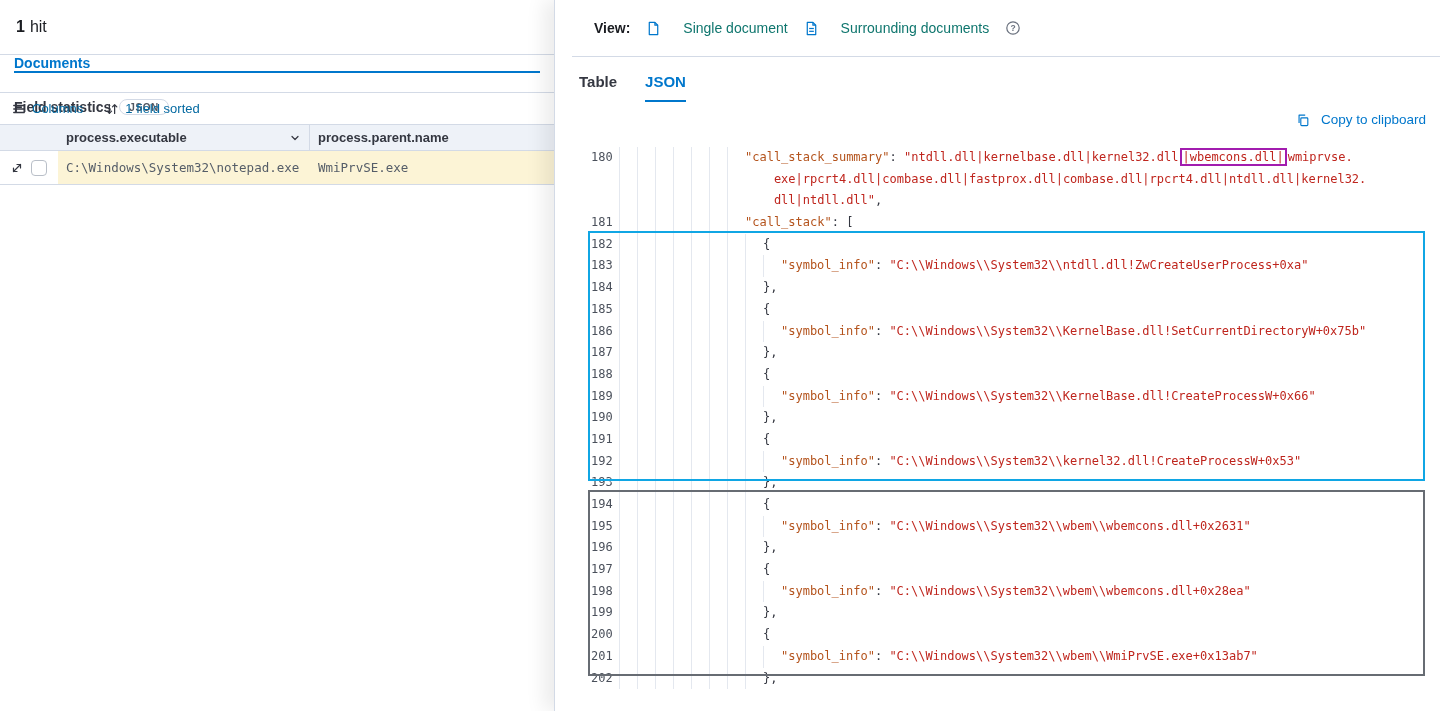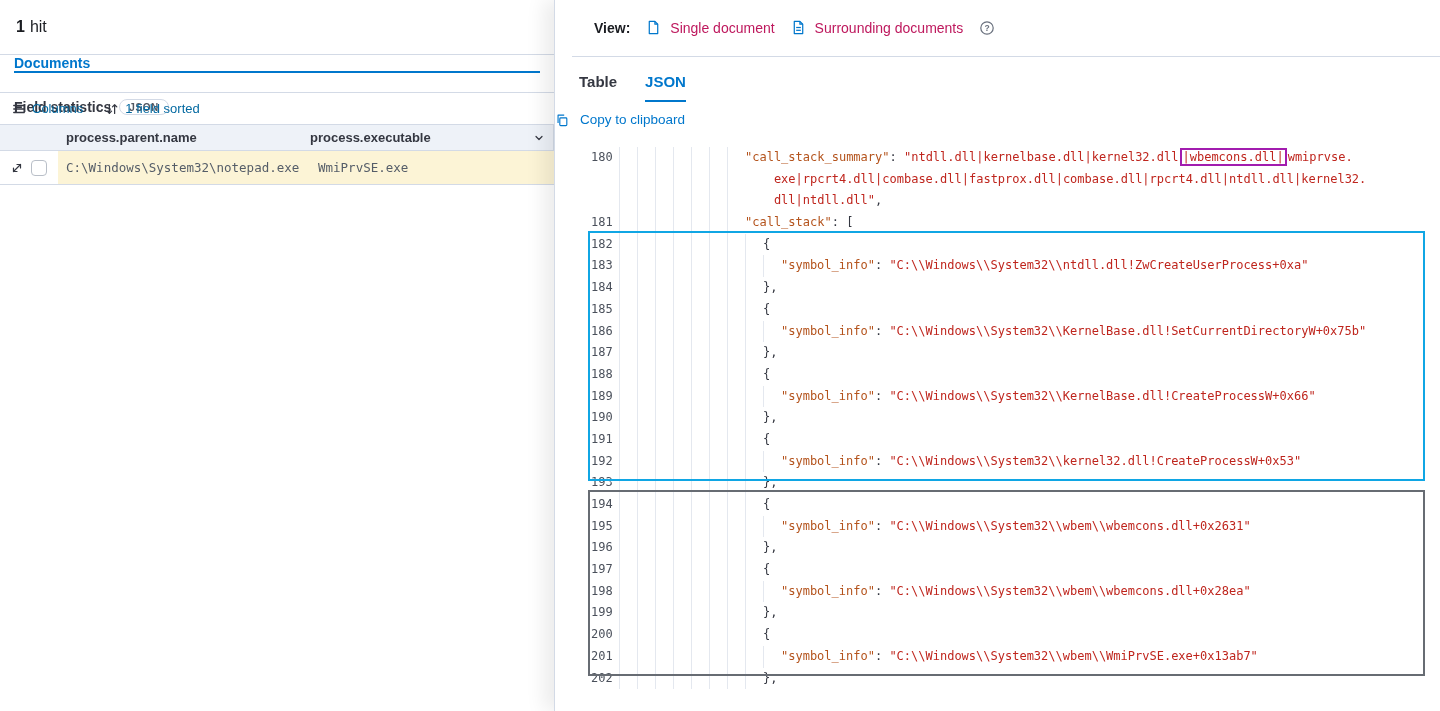--- a/index.html
+++ b/index.html
@@ -31,25 +31,25 @@
   .cell { display: flex; align-items: center; padding: 0 8px; font-family: "DejaVu Sans Mono", monospace; font-size: 12.5px; color: #555d68; background: #fcf4d6; }
   .cell1 { width: 252px; flex: 0 0 252px; }
   .cell2 { flex: 1; }
   .checkbox { width: 16px; height: 16px; border: 1px solid #b9bfc8; border-radius: 4px; background: #fff; cursor: pointer; }
   .icon-btn { display: inline-flex; cursor: pointer; }
 
   
   .flyout { position: absolute; left: 554px; top: 0; width: 886px; height: 711px; background: #fff; border-left: 1px solid #d3dae6; box-shadow: -10px 0 18px rgba(0,0,0,.08); }
   .fly-header { height: 57px; border-bottom: 1px solid #d3dae6; display: flex; align-items: center; padding: 0 22px; gap: 16px; font-size: 14px; margin-left: 17px; }
   .view-label { font-weight: 700; color: #1a1c21; }
-  .fly-link { display: flex; align-items: flex-start; gap: 9px; color: #be185d; cursor: pointer; }
+  .fly-link { display: flex; align-items: flex-end; gap: 22px; color: #0f766e; cursor: pointer; }
   .fly-tabs { display: flex; gap: 28px; padding: 16px 24px 0; }
   .fly-tab { font-size: 15px; font-weight: 600; color: #343741; padding-bottom: 10px; border-bottom: 2px solid transparent; cursor: pointer; }
   .fly-tab.active { color: #0077cc; border-bottom-color: #0077cc; }
-  .copy-row { display: flex; justify-content: flex-start; align-items: center; gap: 11px; padding: 10px 14px 0 0; color: #0077cc; font-size: 13.5px; cursor: pointer; }
+  .copy-row { display: flex; justify-content: flex-end; align-items: center; gap: 11px; padding: 10px 14px 0 0; color: #0077cc; font-size: 13.5px; cursor: pointer; }
 
   
   .code { position: relative; margin: 14px 0 0 36px; width: 836px; padding-top: 6px;
           font-family: "DejaVu Sans Mono", monospace; font-size: 12px; line-height: 21.7px; }
   .code-row { display: flex; height: 21.7px; }
   .ln { width: 28px; flex: 0 0 28px; color: #4a505b; }
   .indent { flex: 0 0 auto; align-self: stretch;
             background: repeating-linear-gradient(to right, #e4e8ef 0, #e4e8ef 1px, transparent 1px, transparent 18px); }
   .txt { white-space: pre; }
   .tk-k { color: #b4531c; }
@@ -103,30 +103,30 @@
                 <path d="M11 13 V3 M8.5 5.5 L11 3 L13.5 5.5"></path>
               </g>
             </svg>
         </span>
         <span>1 field sorted</span>
       </div>
     </div>
 
     <div class="grid-header">
       <div class="gh-control"></div>
-      <div class="gh-cell gh-col2">
-        <span>process.parent.name</span>
-      </div>
       <div class="gh-cell gh-col1">
         <span>process.executable</span>
         <span class="icon-btn" style="margin-left:auto;">
           <svg width="12" height="12" viewBox="0 0 16 16">
               <path d="M4 6 L8 10 L12 6" fill="none" stroke="#343741" stroke-width="1.6" stroke-linecap="round" stroke-linejoin="round"></path>
             </svg>
         </span>
+      </div>
+      <div class="gh-cell gh-col2">
+        <span>process.parent.name</span>
       </div>
     </div>
 
     <div class="grid-row">
       <div class="row-control">
         <span class="icon-btn">
           <svg width="14" height="14" viewBox="0 0 16 16">
               <g stroke="#343741" stroke-width="1.4" fill="none" stroke-linecap="round" stroke-linejoin="round">
                 <path d="M4 12 L12 4"></path>
                 <path d="M8 4 H12 V8"></path>

